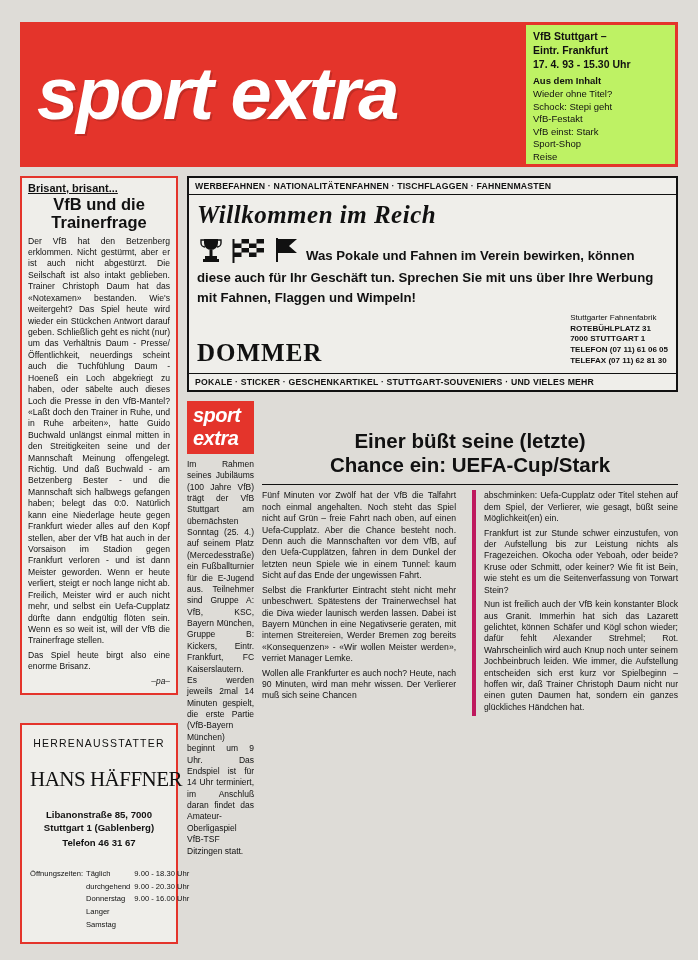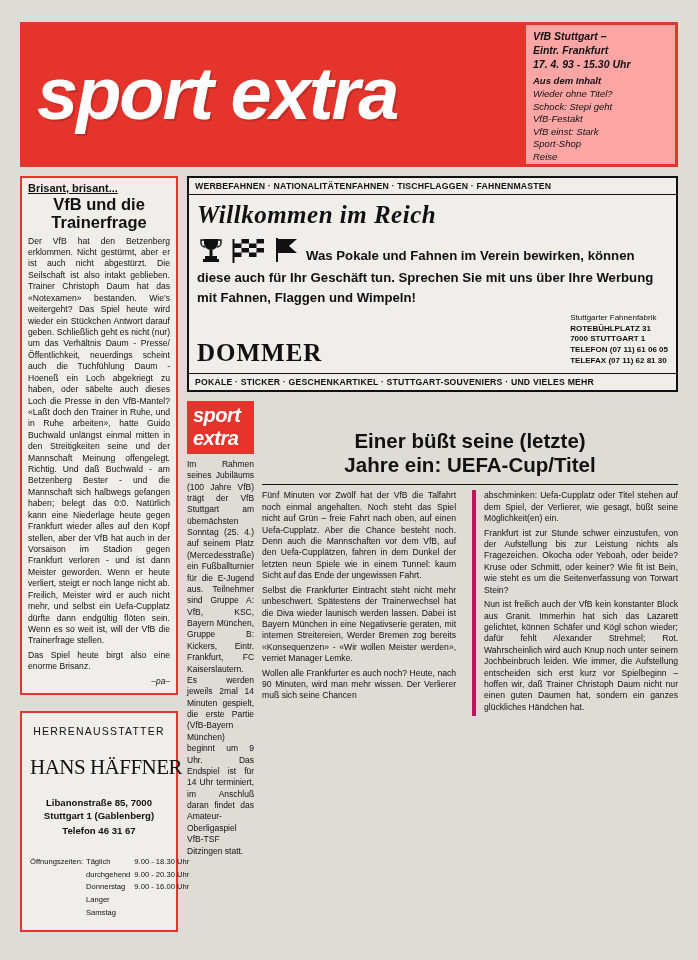--- a/index.html
+++ b/index.html
@@ -40,26 +40,25 @@
     font-weight: bold;
     font-style: italic;
     font-size: 74px;
     letter-spacing: -2px;
     color: #ffffff;
     line-height: 0.9;
     text-shadow: 2px 2px 0 rgba(0,0,0,0.15);
   }
   .masthead-box {
     width: 152px;
-    background: #fca5a5;
+    background: #bef264;
     border-left: 3px solid #e4342b;
     padding: 5px 6px 4px 7px;
     font-size: 9px;
     line-height: 1.32;
-    font-style: italic;
   }
   .mb-line { font-weight: bold; font-size: 10.5px; }
   .mb-date { font-weight: bold; font-size: 10.5px; margin-bottom: 3px; }
   .mb-head { font-weight: bold; font-size: 9.5px; margin-bottom: 1px; }
   .mb-item { font-size: 9.5px; }
 
   
   .body-wrap {
     display: flex;
     margin-top: 9px;
@@ -94,21 +93,21 @@
     text-align: justify;
     hyphens: auto;
   }
   .lead-body p { margin: 0 0 3px 0; }
   .sig { text-align: right; font-style: italic; font-size: 8.4px; }
 
   
   .haeffner {
     border: 2px solid #e4342b;
     background: #efeeea;
-    margin-top: 16px;
+    margin-top: 28px;
     padding: 12px 8px 10px 8px;
     text-align: center;
     flex: 0 0 auto;
   }
   .hr-title { font-size: 10.5px; letter-spacing: 1.2px; margin-bottom: 18px; }
   .hr-logo {
     font-family: "Liberation Serif", serif;
     font-size: 21px;
     letter-spacing: -0.5px;
     margin-bottom: 16px;
@@ -338,21 +337,21 @@
       </div>
 
       <div class="lower">
         <div class="lower-left">
           <div class="se-banner">sport extra</div>
           <div class="jub">Im Rahmen seines Jubiläums (100 Jahre VfB) trägt der VfB Stuttgart am übernächsten Sonntag (25. 4.) auf seinem Platz (Mercedesstraße) ein Fußballturnier für die E-Jugend aus. Teilnehmer sind Gruppe A: VfB, KSC, Bayern München, Gruppe B: Kickers, Eintr. Frankfurt, FC Kaiserslautern. Es werden jeweils 2mal 14 Minuten gespielt, die erste Partie (VfB-Bayern München) beginnt um 9 Uhr. Das Endspiel ist für 14 Uhr terminiert, im Anschluß daran findet das Amateur-Oberligaspiel VfB-TSF Ditzingen statt.</div>
         </div>
         <div class="lower-right">
           <div class="big-head">
             <div>Einer büßt seine (letzte)</div>
-            <div>Jahre ein: UEFA-Cup/Titel</div>
+            <div>Chance ein: UEFA-Cup/Stark</div>
           </div>
           <div class="rule"></div>
           <div class="three-col">
             <div class="c">
               <p>Fünf Minuten vor Zwölf hat der VfB die Talfahrt noch einmal angehalten. Noch steht das Spiel nicht auf Grün – freie Fahrt nach oben, auf einen Uefa-Cupplatz. Aber die Chance besteht noch. Denn auch die Mannschaften vor dem VfB, auf den Uefa-Cupplätzen, fahren in dem Dunkel der letzten neun Spiele wie in einem Tunnel: kaum Sicht auf das Ende der ungewissen Fahrt.</p>
               <p>Selbst die Frankfurter Eintracht steht nicht mehr unbeschwert. Spätestens der Trainerwechsel hat die Diva wieder launisch werden lassen. Dabei ist Bayern München in eine Negativserie geraten, mit internen Streitereien, Werder Bremen zog bereits «Konsequenzen» - «Wir wollen Meister werden», verriet Manager Lemke.</p>
               <p>Wollen alle Frankfurter es auch noch? Heute, nach 90 Minuten, wird man mehr wissen. Der Verlierer muß sich seine Chancen</p>
             </div>
             <div class="c divider-v" style="padding-left:8px">
               <p>abschminken: Uefa-Cupplatz oder Titel stehen auf dem Spiel, der Verlierer, wie gesagt, büßt seine Möglichkeit(en) ein.</p>

